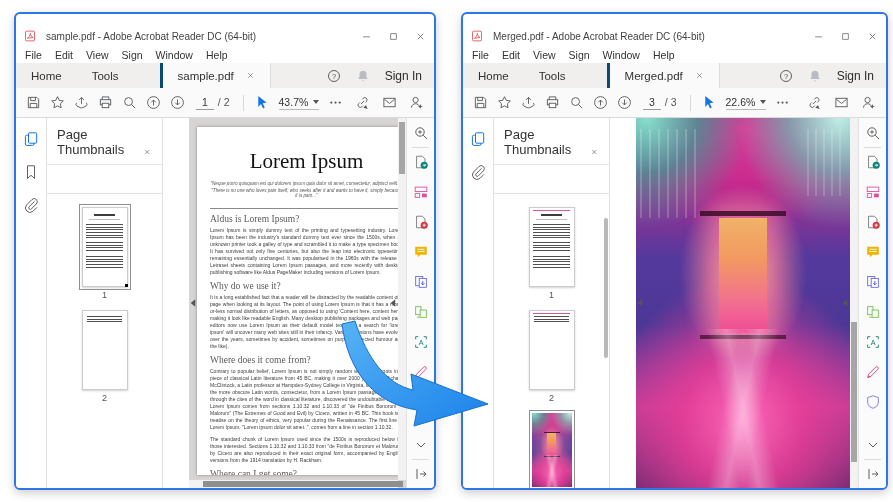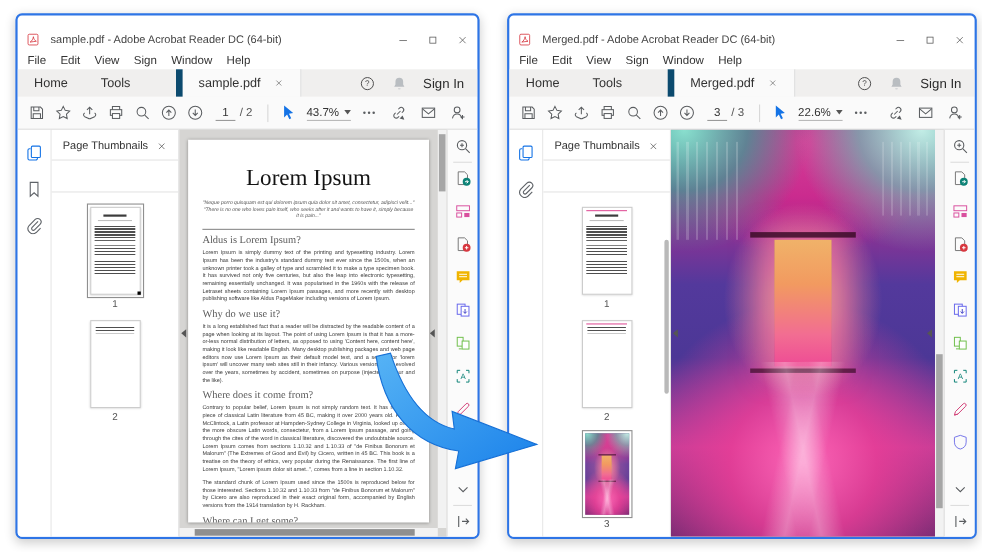--- a/index.html
+++ b/index.html
@@ -10,21 +10,21 @@
   #win-right{left:461px;width:423px;}
 
   
   .titlebar{height:20px;display:flex;align-items:center;gap:10px;padding:0 8px;flex:none;margin-top:12px;}
   .title-text{font-size:10px;color:#444;white-space:nowrap;overflow:hidden;}
   .win-controls{margin-left:auto;display:flex;align-items:center;gap:16px;color:#555;}
   .win-controls .ic{width:11px;height:11px;}
   .menubar{height:17px;display:flex;align-items:center;gap:13px;padding:0 9px;font-size:10.5px;color:#333;flex:none;}
   .tabbar{height:25px;background:#f0efee;display:flex;align-items:stretch;flex:none;font-size:11.5px;color:#323232;}
   .tab{display:flex;align-items:center;padding:0 15px;cursor:default;text-align:right;}
-  .tab.doc{background:#fafafa;border-left:6px solid #0c4a6e;border-right:1px solid #ddd;gap:12px;margin-left:26px;}
+  .tab.doc{background:#fafafa;border-left:3px solid #0c4a6e;border-right:1px solid #ddd;gap:12px;margin-left:26px;}
   .tab-close .ic{width:9px;height:9px;color:#555;}
   .tab-right{margin-left:auto;display:flex;align-items:center;gap:15px;padding-right:12px;}
   .tab-right .ic{width:14px;height:14px;}
   .help-ic{color:#4a4a4a;} .bell-ic{color:#b9bdc1;}
   .signin{font-size:12px;color:#2b2b2b;}
   .toolbar{height:29px;background:#fafafa;border-bottom:1px solid #d9d9d9;display:flex;align-items:center;gap:9px;padding:0 10px;flex:none;color:#5a5d60;}
   .tbtn{display:flex;align-items:center;}
   .toolbar .ic{width:15px;height:15px;}
   .page-field{font-size:10.5px;color:#333;display:flex;align-items:baseline;gap:4px;margin:0 2px;}
   .page-cur{border-bottom:1px solid #9a9a9a;padding:0 6px 1px;}
@@ -33,37 +33,37 @@
   .zoom-field{font-size:10.5px;color:#333;display:flex;align-items:center;gap:5px;border-bottom:1px solid #b9b9b9;padding-bottom:1px;}
   .caret-down{width:0;height:0;border-left:3.5px solid transparent;border-right:3.5px solid transparent;border-top:4px solid #555;}
   .tb-right{margin-left:auto;display:flex;align-items:center;gap:12px;}
 
   
   .winbody{flex:1;display:flex;min-height:0;}
   .iconstrip{width:30px;border-right:1px solid #e2e2e2;display:flex;flex-direction:column;align-items:center;padding-top:13px;gap:17px;flex:none;background:#fff;}
   .iconstrip .ic{width:16px;height:16px;color:#5f6368;}
   .iconstrip .active{color:#1473e6;}
   .thumbpanel{width:115px;border-right:1px solid #e2e2e2;background:#fff;position:relative;flex:none;display:flex;flex-direction:column;}
-  .panel-head{display:flex;align-items:flex-end;justify-content:space-between;padding:9px 10px 7px;font-size:10px;color:#333;border-bottom:1px solid #e4e4e4;}
+  .panel-head{display:flex;align-items:flex-end;justify-content:space-between;padding:9px 10px 7px;font-size:13px;color:#333;border-bottom:1px solid #e4e4e4;}
   .panel-head .ic{width:10px;height:10px;color:#444;}
   .panel-spacer{height:28px;border-bottom:1px solid #e4e4e4;}
   .thumb-list{flex:1;display:flex;flex-direction:column;align-items:center;overflow:hidden;padding-top:13px;}
   .thumb{display:flex;flex-direction:column;align-items:center;margin-bottom:10px;}
   .thumb-label{font-size:9px;color:#555;margin-top:3px;}
   .minipage{width:44px;height:78px;background:#fff;border:1px solid #cccccc;box-shadow:0 1px 2px rgba(0,0,0,.18);position:relative;}
   .minipage>div{position:absolute;}
   .mp-title{top:8%;left:26%;width:48%;height:2.5%;background:#3c3c3c;}
   .mp-sub{top:13.5%;left:14%;width:72%;height:1.6%;background:#bfbfbf;}
   .mp-b{left:9%;right:9%;background:repeating-linear-gradient(180deg,#4f4f4f 0 1px,transparent 1px 2.7px);}
   .mp-b1{top:21%;height:17%;} .mp-b2{top:43%;height:14%;} .mp-b3{top:61%;height:17%;}
   .mp-top{top:6%;left:10%;right:10%;height:8%;background:repeating-linear-gradient(180deg,#4f4f4f 0 1px,transparent 1px 2.7px);}
   .mp-red{top:2%;left:8%;right:8%;height:1.6%;background:#e0559a;}
   .mp-dot{right:-1px;bottom:-1px;width:3px;height:3px;background:#000;}
   .thumb-sel .minipage, .sel-frame{outline:1px solid #8f8f8f;outline-offset:2px;}
-  .docarea{flex:1;position:relative;background:#d6d5d3;min-width:0;overflow:hidden;}
+  .docarea{flex:1;position:relative;background:#d6d5d3;min-width:0;overflow:hidden;margin-left:26px;}
   .caret-left{position:absolute;top:50%;margin-top:-5px;width:6px;height:10px;z-index:5;}
   .caret-left .ic{width:6px;height:10px;}
   .vscroll{position:absolute;right:0;top:0;width:8px;background:#f2f2f2;}
   .vthumb{position:absolute;left:1px;right:1px;background:#a6a6a6;}
   .hscroll{position:absolute;left:0;bottom:0;height:8px;background:#f2f2f2;}
   .hthumb{position:absolute;top:1px;bottom:1px;background:#8f8f8f;}
   .toolrail{width:27px;border-left:1px solid #e2e2e2;background:#fbfbfb;display:flex;flex-direction:column;align-items:center;padding:7px 0 6px;flex:none;color:#5a5d60;}
   .toolrail .ic{width:16px;height:16px;flex:none;}
   .rail-gap{height:14px;flex:none;}
   .rail-sep{width:17px;height:1px;background:#ddd;margin:6px 0;flex:none;}

